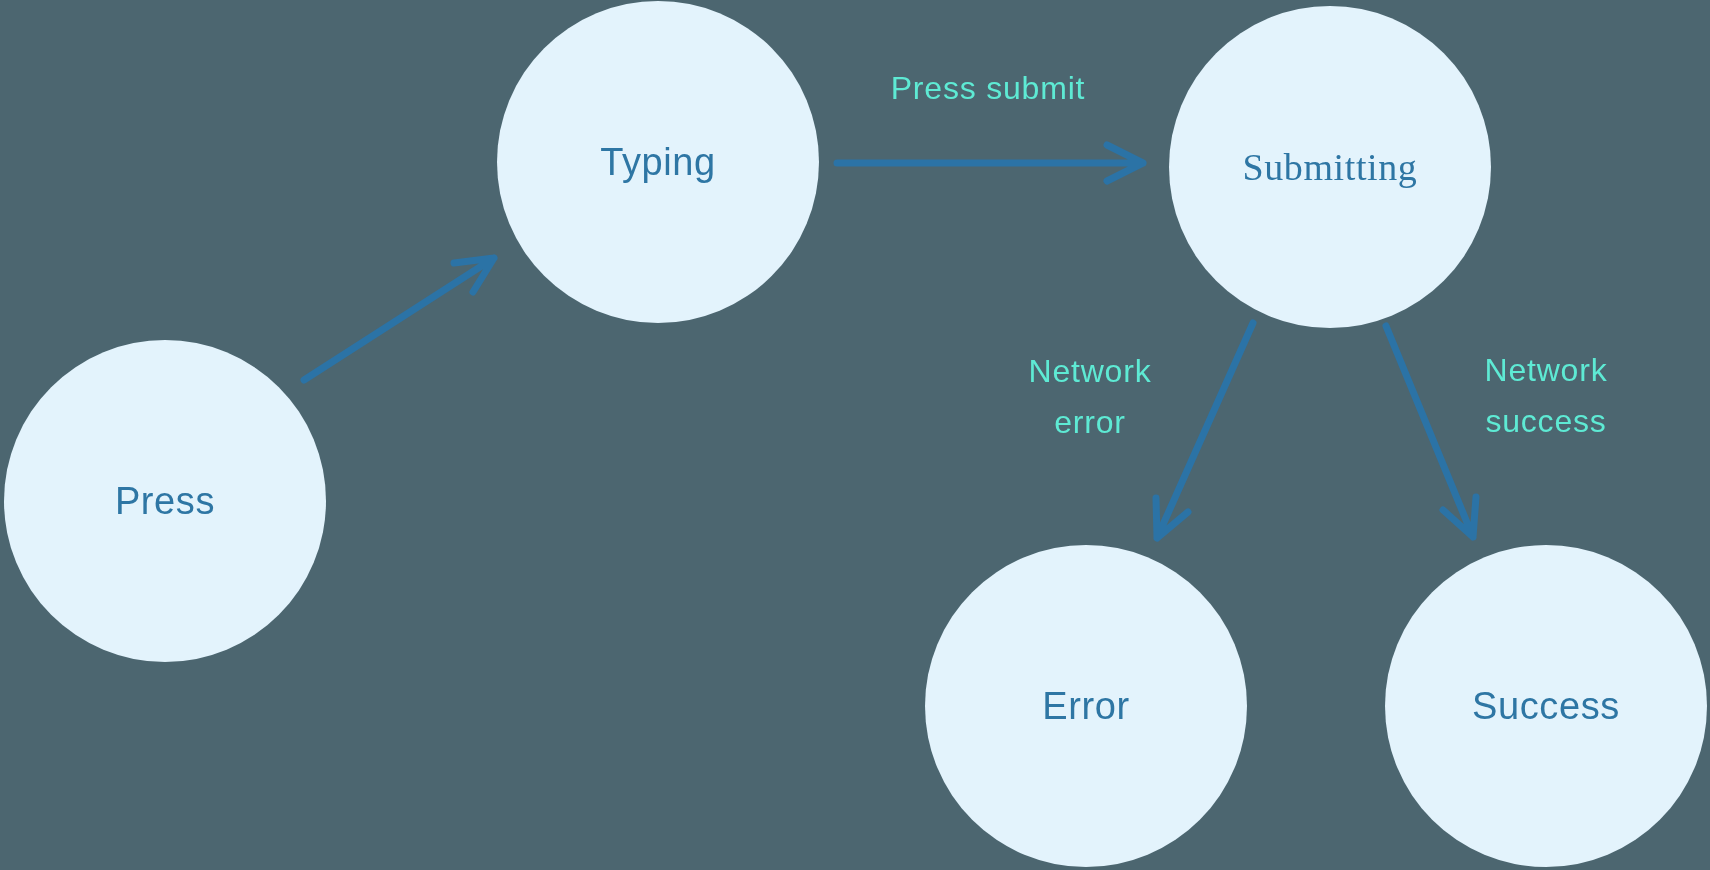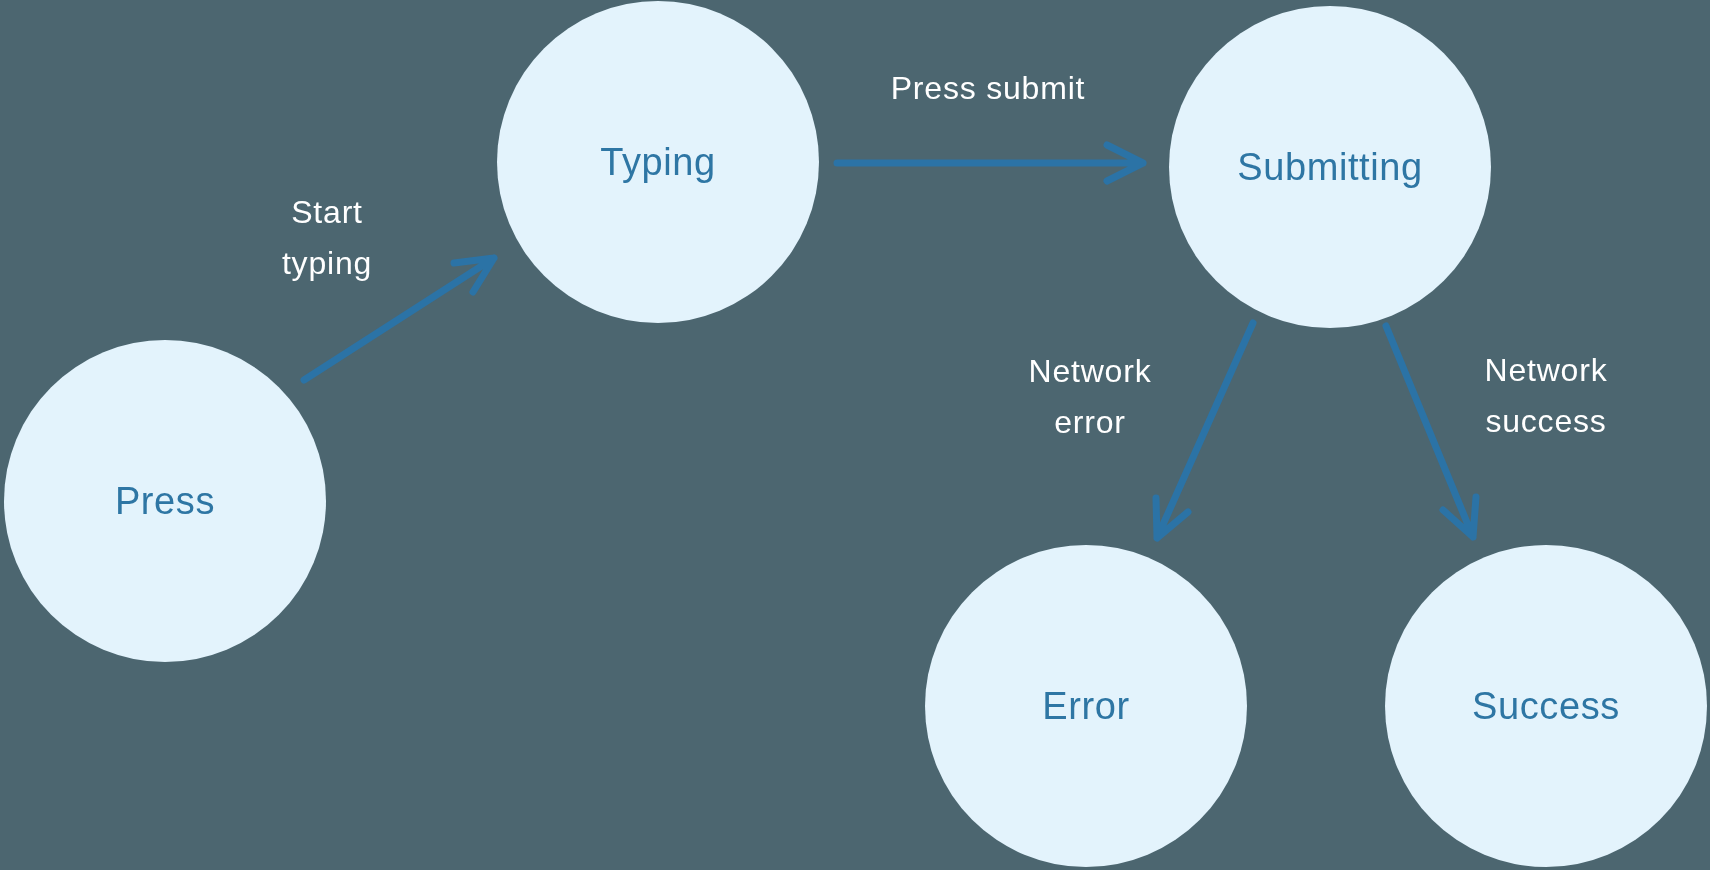--- a/index.html
+++ b/index.html
@@ -42,28 +42,28 @@
     justify-content: center;
   }
   .node-label {
     color: #2E76A4;
     font-size: 38px;
     letter-spacing: 0.6px;
     white-space: nowrap;
   }
   .node-empty      { left: 4px;    top: 340px; }
   .node-typing     { left: 497px;  top: 1px;   }
-  .node-submitting { left: 1169px; top: 6px;   }
+  .node-submitting { left: 1169px; top: 6px; font-family: Liberation Serif, serif;   }
   .node-error      { left: 925px;  top: 545px; }
   .node-success    { left: 1385px; top: 545px; }
   .edge-label {
     position: absolute;
     transform: translate(-50%, -50%);
     text-align: center;
-    color: #ffffff;
+    color: #5eead4;
     font-size: 32px;
     letter-spacing: 0.8px;
     line-height: 51px;
     white-space: nowrap;
   }
   .edge-label span { display: block; }
   .label-start-typing    { left: 327px;  top: 238px; }
   .label-press-submit    { left: 988px;  top: 88px;  }
   .label-network-error   { left: 1090px; top: 397px; }
   .label-network-success { left: 1546px; top: 396px; }
@@ -93,24 +93,20 @@
   </div>
 
   <div class="node node-error">
     <span class="node-label">Error</span>
   </div>
 
   <div class="node node-success">
     <span class="node-label">Success</span>
   </div>
 
-  <div class="edge-label label-start-typing">
-    <span>Start</span>
-    <span>typing</span>
-  </div>
 
   <div class="edge-label label-press-submit">
     <span>Press submit</span>
   </div>
 
   <div class="edge-label label-network-error">
     <span>Network</span>
     <span>error</span>
   </div>
 

